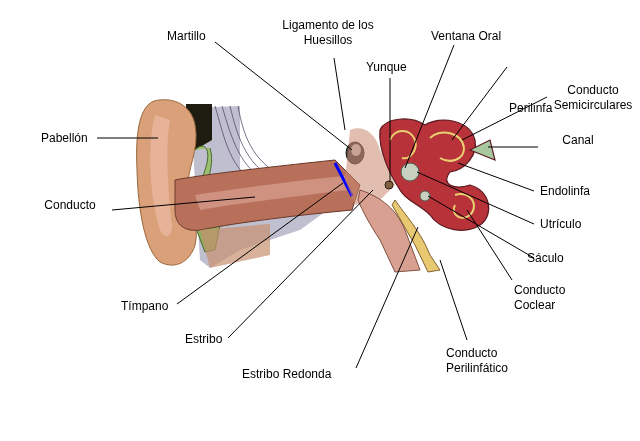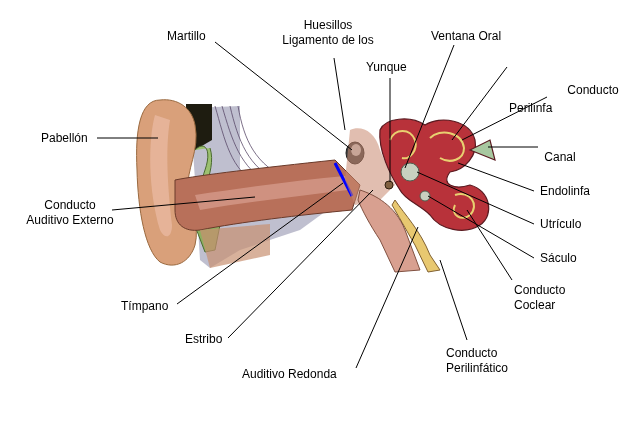--- a/index.html
+++ b/index.html
@@ -75,44 +75,44 @@
       <line x1="177" y1="304" x2="343" y2="183"></line>
       <line x1="228" y1="338" x2="373" y2="190"></line>
       <line x1="356" y1="368" x2="418" y2="227"></line>
       <line x1="467" y1="340" x2="440" y2="260"></line>
     </g>
   </svg>
 
   
   <div class="lbl c" style="left:167px;top:29px;">Martillo</div>
   <div class="lbl c" style="left:275px;top:18px;width:106px;">
+    <div>Ligamento de los</div>
     <div>Huesillos</div>
-    <div>Ligamento de los</div>
   </div>
   <div class="lbl" style="left:366px;top:60px;">Yunque</div>
   <div class="lbl" style="left:431px;top:29px;">Ventana Oral</div>
   <div class="lbl" style="left:509px;top:53px;margin-top:48px;">Perilinfa</div>
   <div class="lbl c" style="left:548px;top:83px;width:90px;">
     <div>Conducto</div>
+    <div>Semicirculares</div>
   </div>
-  <div class="lbl c" style="left:520px;top:133px;width:80px;margin-top:17px;">
+  <div class="lbl c" style="left:538px;top:133px;width:80px;">
     <div>Canal</div>
   </div>
   <div class="lbl" style="left:41px;top:131px;">Pabellón</div>
   <div class="lbl c" style="left:20px;top:198px;width:100px;">
     <div>Conducto</div>
-    <div>Auditivo Externo</div>
   </div>
   <div class="lbl" style="left:540px;top:184px;">Endolinfa</div>
   <div class="lbl" style="left:540px;top:217px;">Utrículo</div>
-  <div class="lbl" style="left:540px;top:251px;">Sáculo</div>
+  <div class="lbl" style="left:527px;top:251px;">Sáculo</div>
   <div class="lbl l" style="left:514px;top:283px;">
     <div>Conducto</div>
     <div>Coclear</div>
   </div>
   <div class="lbl" style="left:121px;top:299px;">Tímpano</div>
   <div class="lbl" style="left:185px;top:332px;text-align:right;">Estribo</div>
-  <div class="lbl" style="left:242px;top:367px;">Auditivo Redonda</div>
+  <div class="lbl" style="left:242px;top:367px;">Estribo Redonda</div>
   <div class="lbl l" style="left:446px;top:346px;">
     <div>Conducto</div>
     <div>Perilinfático</div>
   </div>
 </div>
 
 </body></html>

